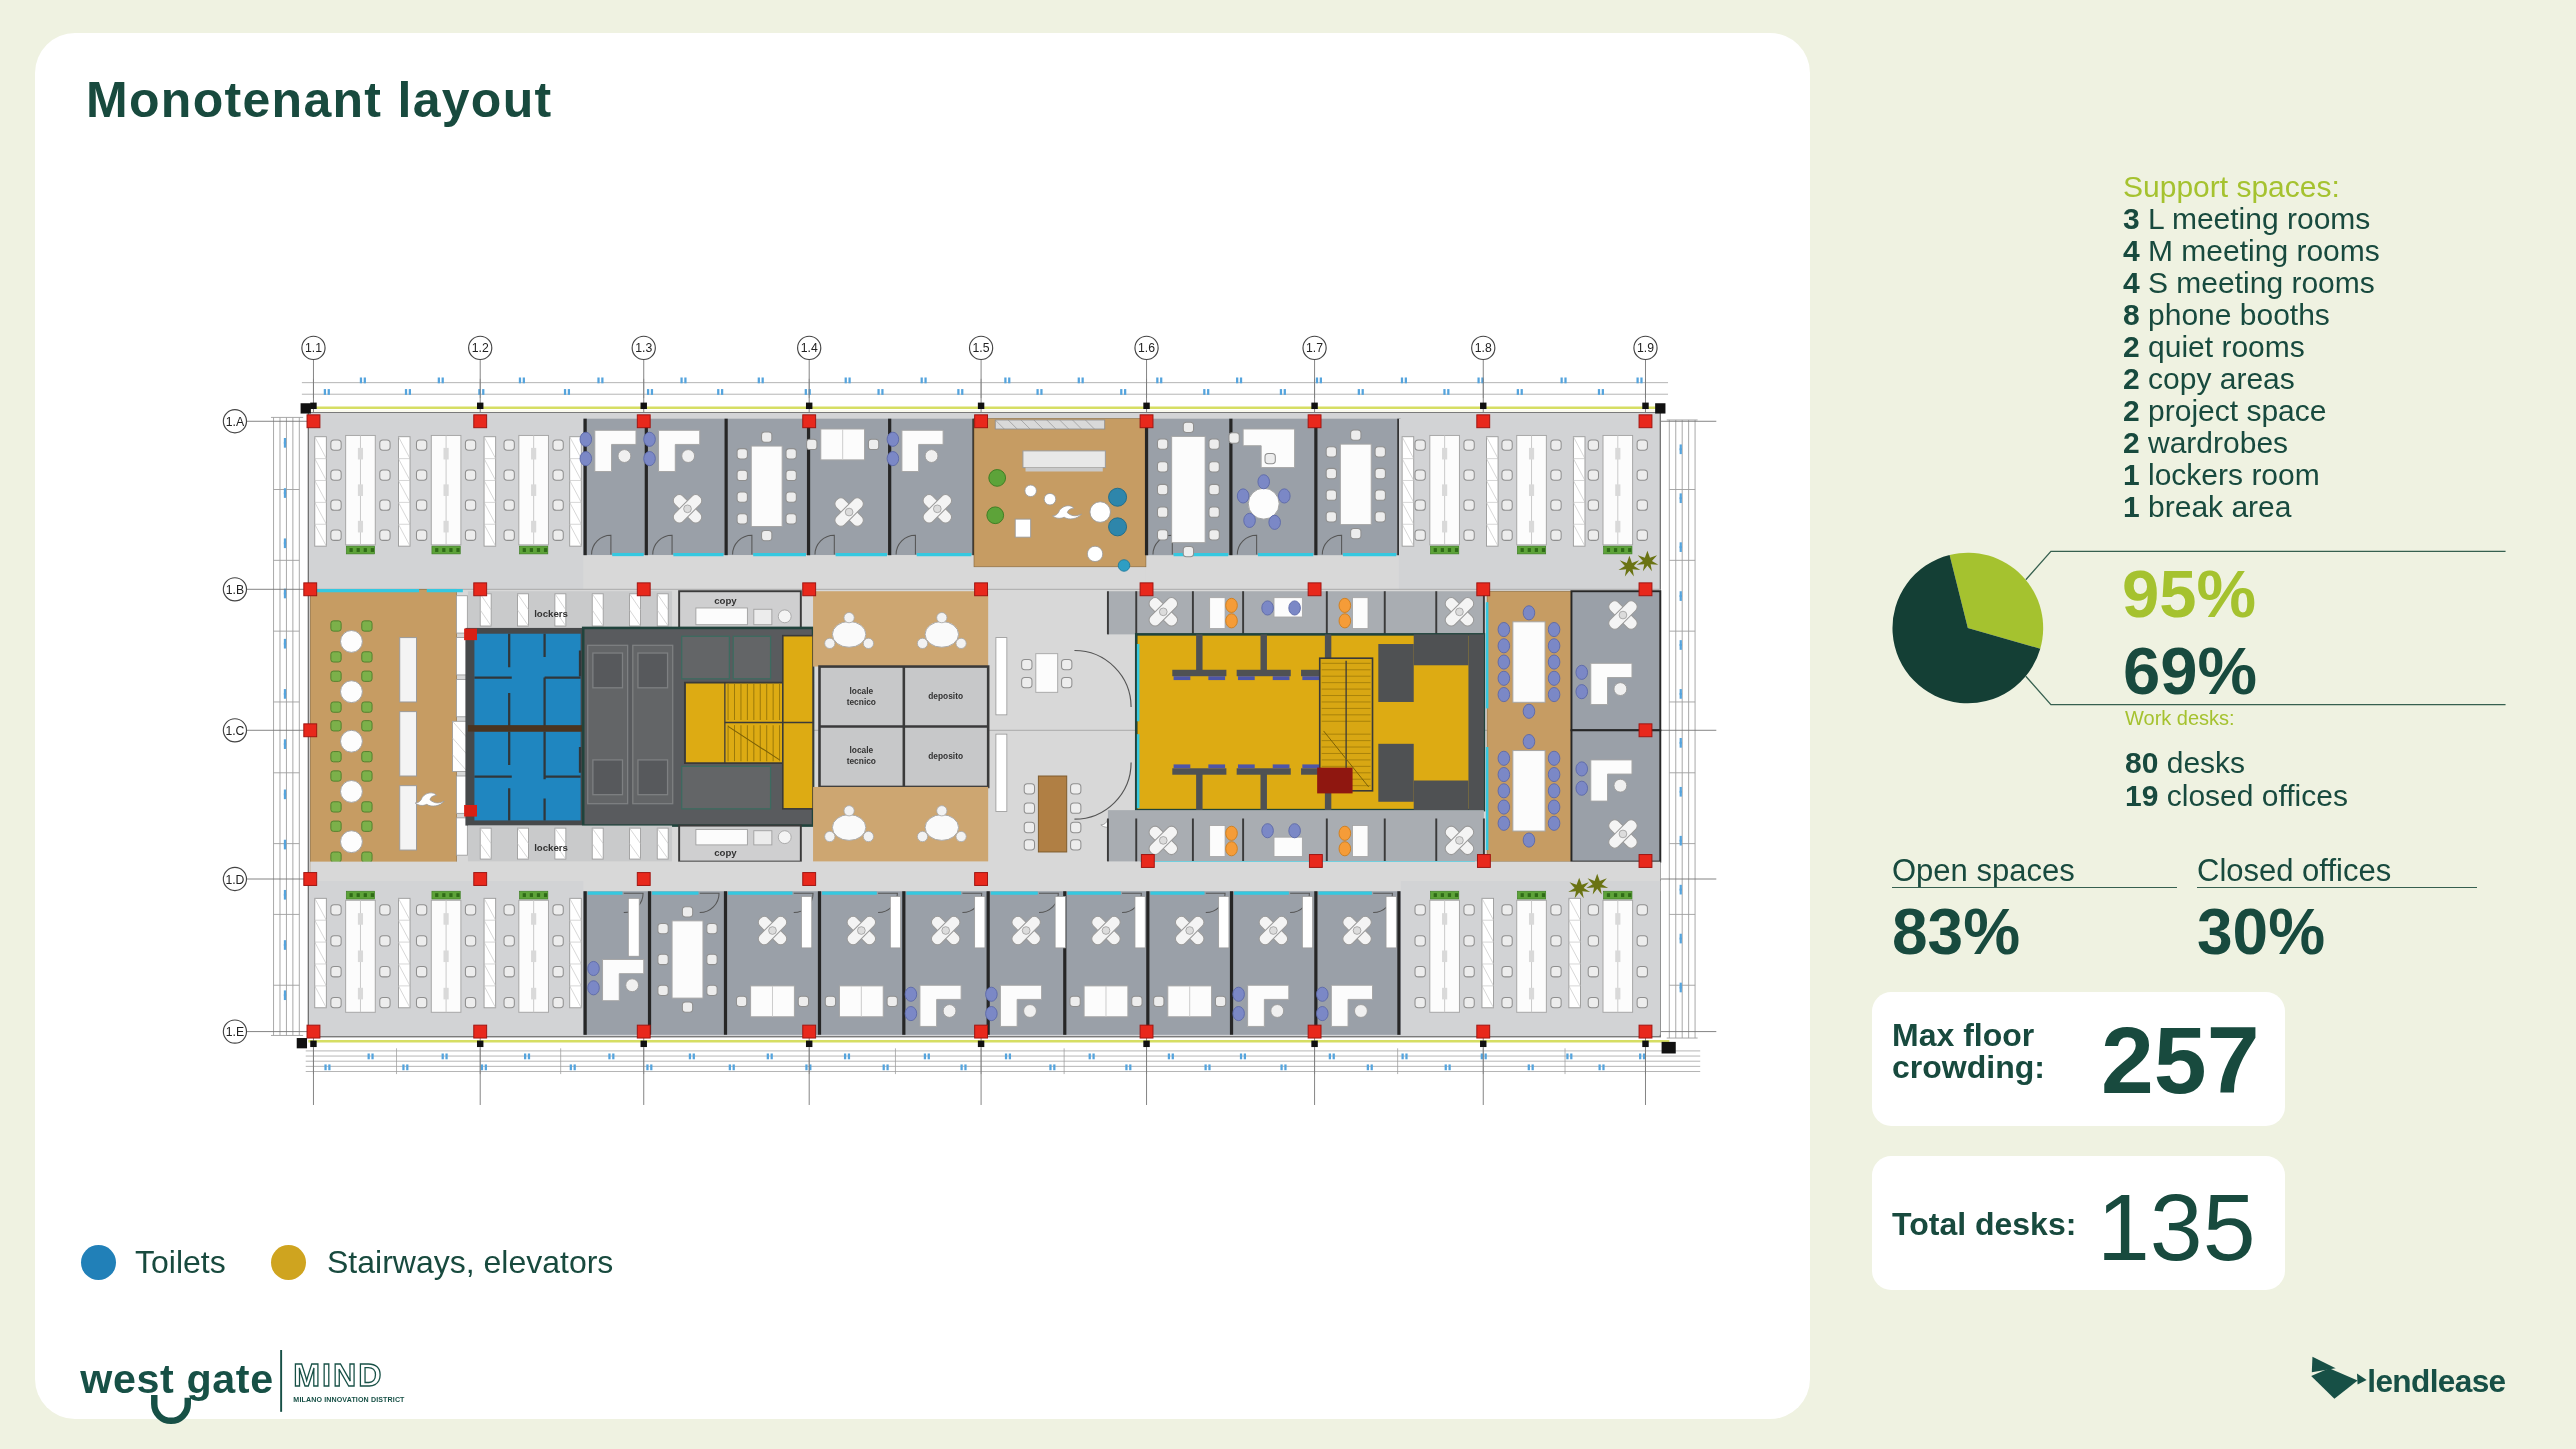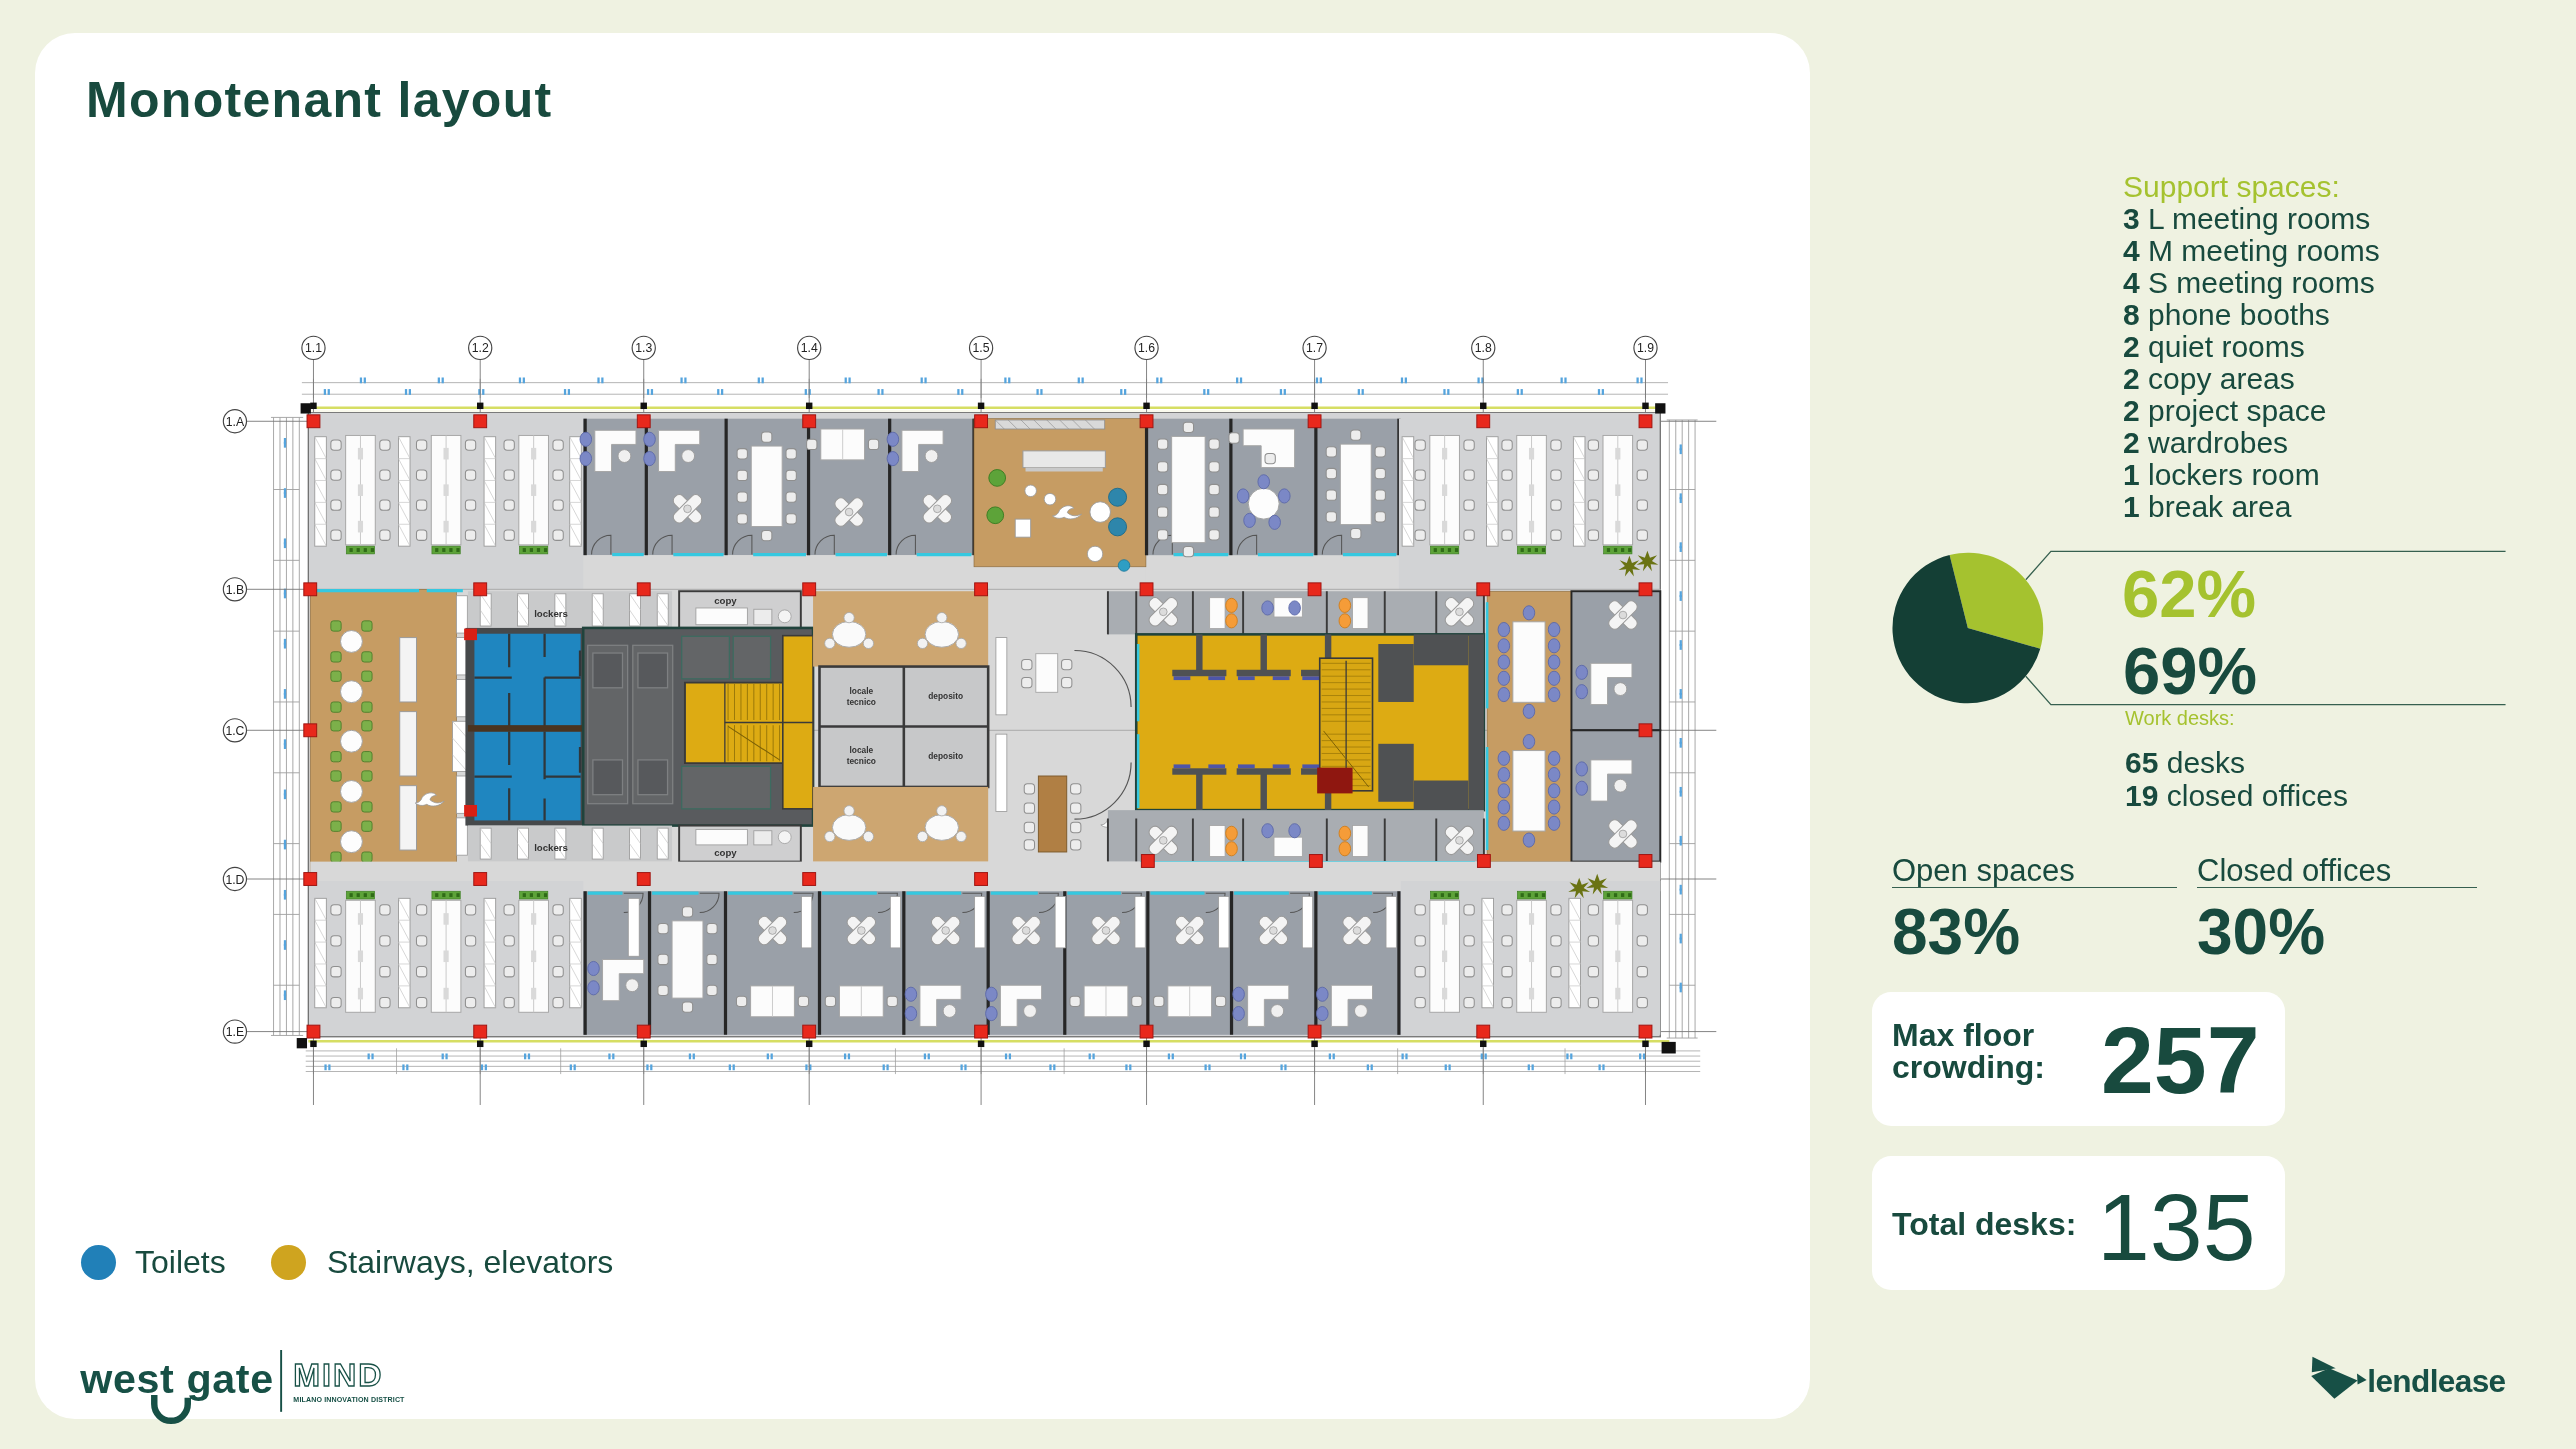--- a/index.html
+++ b/index.html
@@ -1747,26 +1747,26 @@
 <span class="dg"><b>3</b> L meeting rooms<br><b>4</b> M meeting rooms<br><b>4</b> S meeting rooms<br><b>8</b> phone booths<br><b>2</b> quiet rooms<br><b>2</b> copy areas<br><b>2</b> project space<br><b>2</b> wardrobes<br><b>1</b> lockers room<br><b>1</b> break area</span>
 </div>
 
 <svg class="abs" style="left:1868px;top:541px" width="644" height="174" viewBox="2900 840 1000 270">
 <path d="M3145,900 L3184,856 L3890,856" fill="none" stroke="#36604f" stroke-width="2"></path>
 <path d="M3145,1050 L3184,1094 L3890,1094" fill="none" stroke="#36604f" stroke-width="2"></path>
 <path d="M3055,975 L3026.7,861.5 A117,117 0 0 1 3167.5,1007.2 Z" fill="#a5c22f"></path>
 <path d="M3026.7,861.5 A117,117 0 1 0 3167.5,1007.2 L3055,975 Z" fill="#143f35"></path>
 </svg>
 
-<div class="abs lg" style="left:2122px;top:555px;font-size:67px;font-weight:bold">62%</div>
+<div class="abs lg" style="left:2122px;top:555px;font-size:67px;font-weight:bold">95%</div>
 
 <div class="abs dg" style="left:2123px;top:632px;font-size:67px;font-weight:bold">69%</div>
 
 <div class="abs lg" style="left:2125px;top:707px;font-size:20px">Work desks:</div>
-<div class="abs dg" style="left:2125px;top:746px;font-size:30px;line-height:33px"><b>65</b> desks<br><b>19</b> closed offices</div>
+<div class="abs dg" style="left:2125px;top:746px;font-size:30px;line-height:33px"><b>80</b> desks<br><b>19</b> closed offices</div>
 
 <div class="abs dg" style="left:1892px;top:853px;font-size:31px">Open spaces</div>
 <div class="abs" style="left:1892px;top:887px;width:285px;height:1.3px;background:#36604f"></div>
 <div class="abs dg" style="left:1892px;top:895px;font-size:64px;font-weight:bold">83%</div>
 
 <div class="abs dg" style="left:2197px;top:853px;font-size:31px">Closed offices</div>
 <div class="abs" style="left:2197px;top:887px;width:280px;height:1.3px;background:#36604f"></div>
 <div class="abs dg" style="left:2197px;top:895px;font-size:64px;font-weight:bold">30%</div>
 
 <div class="abs" style="left:1872px;top:992px;width:413px;height:134px;background:#fff;border-radius:19.3px"></div>

